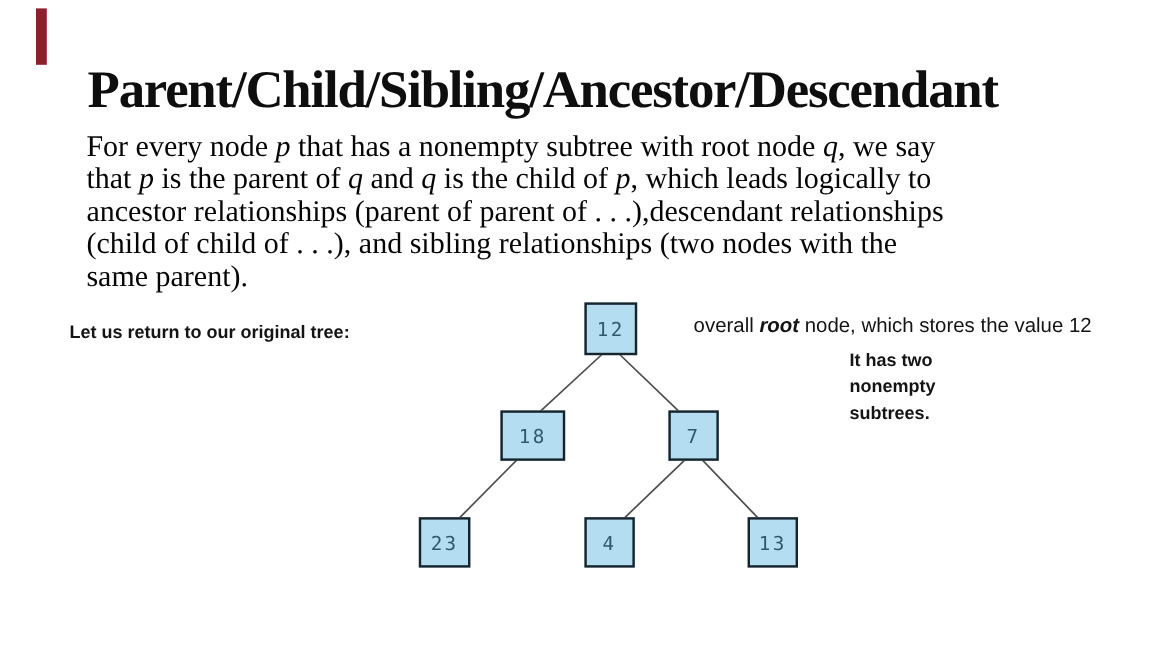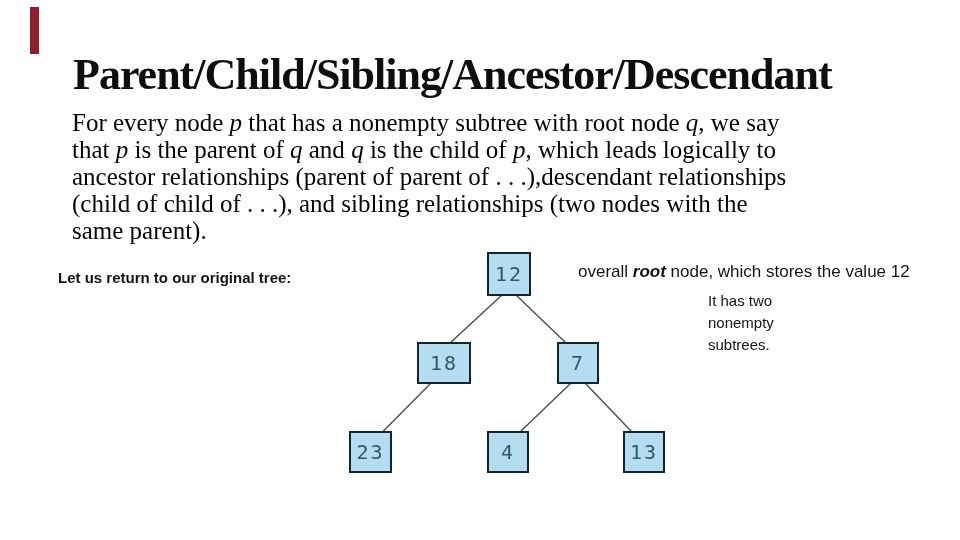--- a/index.html
+++ b/index.html
@@ -24,28 +24,28 @@
   .caption-left{
     position:absolute;left:58px;top:269px;font-size:15px;font-weight:600;
     color:#141414;white-space:nowrap;
   }
   .caption-right{
     position:absolute;left:578px;top:262px;font-size:17px;font-weight:400;
     color:#141414;white-space:nowrap;
   }
   .note{
     position:absolute;left:708px;top:290px;font-size:15px;line-height:22px;
-    font-weight:400;color:#141414;
+    font-weight:700;color:#141414;
   }
   .tree-layer{position:absolute;left:0;top:0;width:960px;height:540px;}
   .edge-svg{position:absolute;left:0;top:0;}
   .tree-node{
     position:absolute;box-sizing:border-box;border-width:2px;border-style:solid;
     display:flex;align-items:center;justify-content:center;
-    font-family:"DejaVu Sans Mono",monospace;font-size:20px;letter-spacing:2px;
+    font-family:"DejaVu Sans Mono",monospace;font-size:16px;letter-spacing:2px;
   }
 </style>
 </head>
 <body>
 
 <div class="slide" style="background: rgb(255, 255, 255);">
   <div class="accent-bar" style="background: rgb(142, 31, 45);"></div>
 
   <h1 class="title">Parent/Child/Sibling/Ancestor/Descendant</h1>
 

